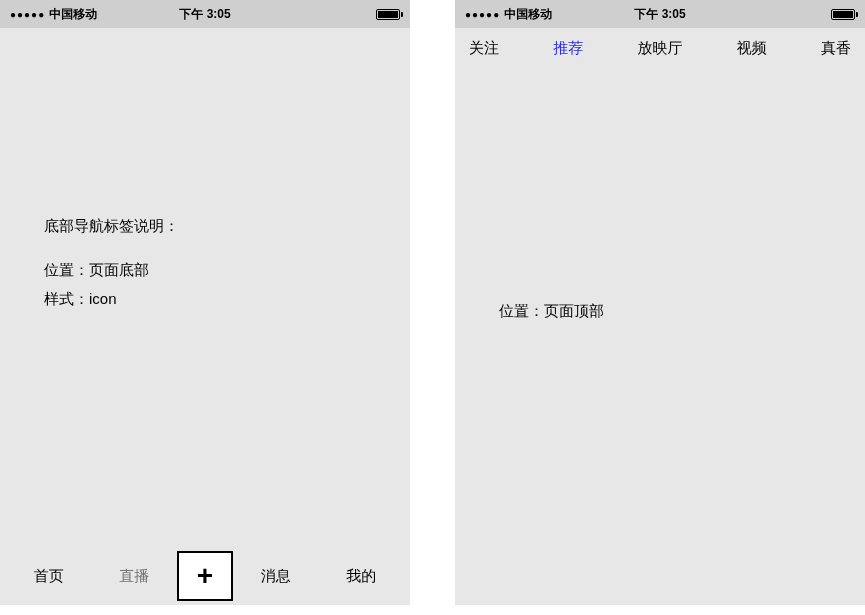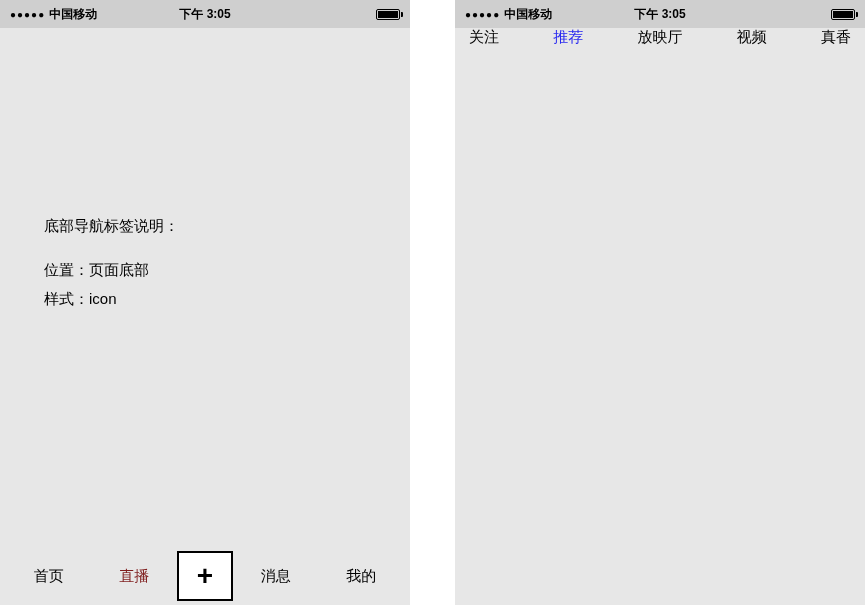--- a/index.html
+++ b/index.html
@@ -53,20 +53,21 @@
   }
   .battery-fill {
     position: absolute; left: 1px; top: 1px; bottom: 1px; right: 1px;
     background: #000;
   }
 
   
   .top-tabs {
     height: 40px;
     display: flex;
+    align-items: center;
     justify-content: space-between;
     padding: 0 14px;
     font-size: 15px;
     color: #000;
   }
   .top-tabs .tab { cursor: pointer; }
   .top-tabs .tab.active { color: #2a2af0; }
 
   
   .content {
@@ -86,21 +87,21 @@
   .bottom-tabs {
     height: 58px;
     display: flex;
     align-items: center;
     justify-content: space-around;
     padding: 0 6px;
     font-size: 15px;
     color: #000;
   }
   .bottom-tabs .tab { cursor: pointer; flex: 1; text-align: center; }
-  .bottom-tabs .tab.active { color: #7f1d1d; }
+  .bottom-tabs .tab.active { color: #737373; }
   .plus-btn {
     width: 56px;
     height: 50px;
     background: #fff;
     border: 2px solid #000;
     display: flex;
     align-items: center;
     justify-content: center;
     font-size: 28px;
     font-weight: 700;
@@ -158,16 +159,17 @@
   <div class="top-tabs">
     <div class="tab">关注</div>
     <div class="tab active">推荐</div>
     <div class="tab">放映厅</div>
     <div class="tab">视频</div>
     <div class="tab">真香</div>
   </div>
 
   <div class="content">
     <div class="block">
+      <div>位置：页面顶部</div>
     </div>
   </div>
 
 </div>
 
 </body></html>

